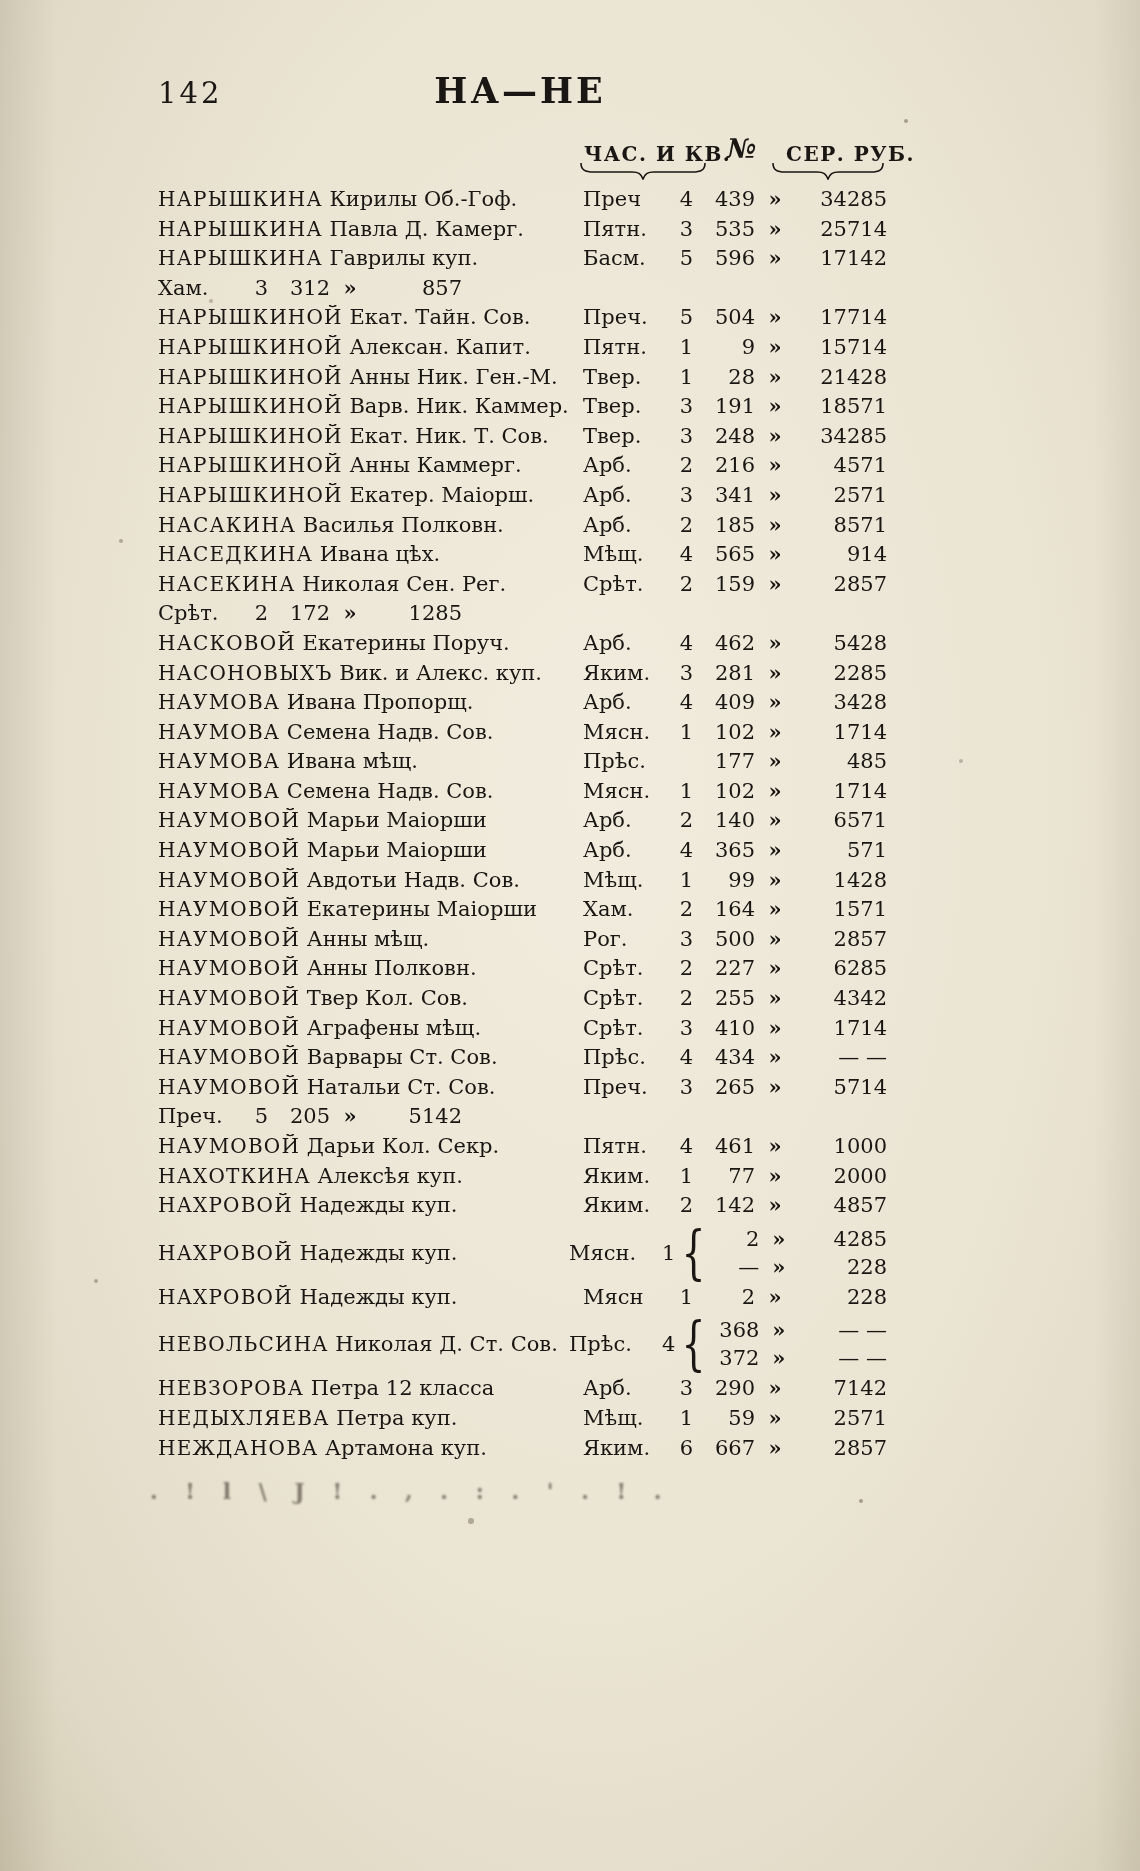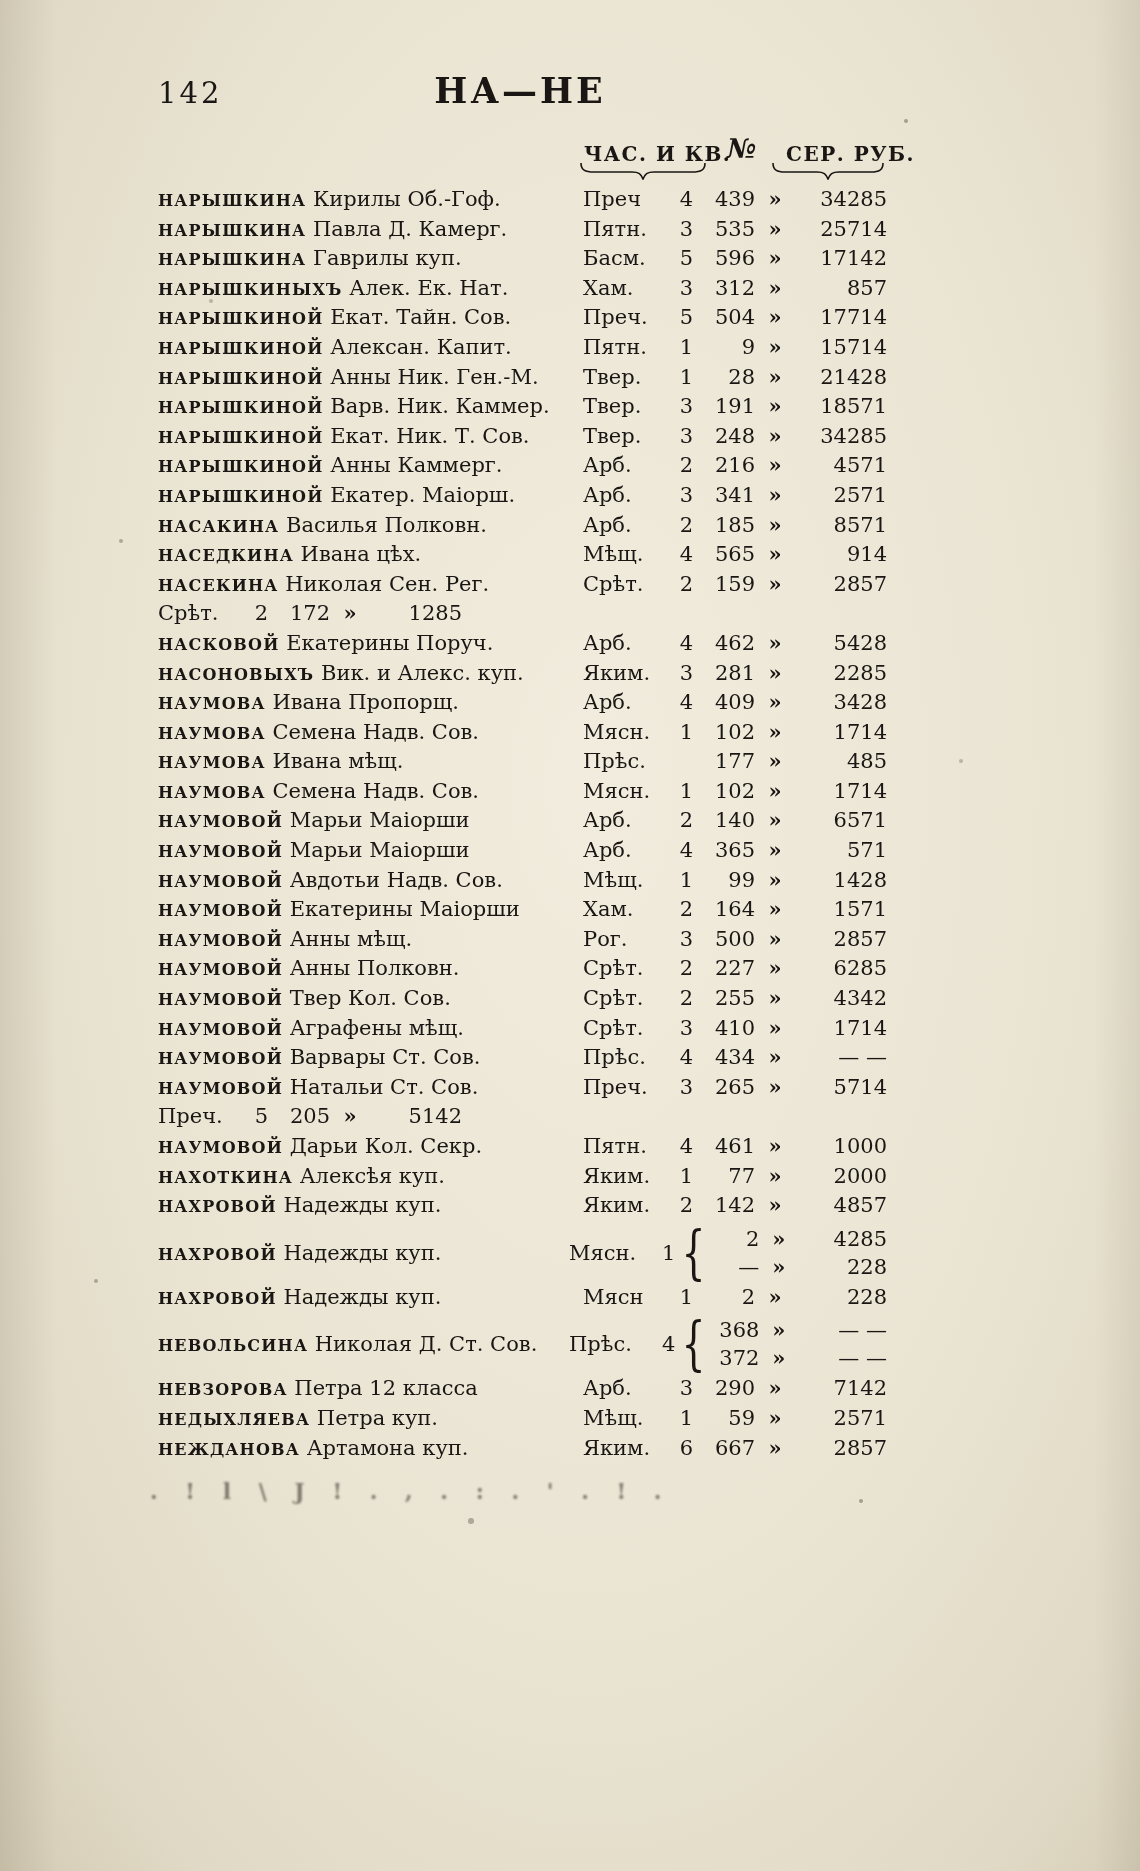--- a/index.html
+++ b/index.html
@@ -21,21 +21,21 @@
   .ch-pq{left:584px;top:142px;}
   .ch-no{left:727px;top:133px;font-size:27px;font-style:italic;font-weight:bold;letter-spacing:0;}
   .ch-rub{left:786px;top:142px;}
   .ubrace{position:absolute;}
   .ub1{left:580px;top:162px;}
   .ub2{left:772px;top:162px;}
   .rows{position:absolute;left:158px;top:186px;width:729px;}
   .row{display:flex;align-items:baseline;height:29.6px;font-size:21px;white-space:nowrap;}
   .row.double{height:62px;align-items:center;}
   .c-name{width:425px;overflow:hidden;}
-  .nm{font-weight:bold;font-size:16px;letter-spacing:1.2px;}
+  .nm{font-weight:normal;font-size:20px;letter-spacing:1.2px;}
   .ds{font-size:21px;}
   .c-dist{width:88px;}
   .c-qtr{width:22px;text-align:right;}
   .c-num{width:62px;text-align:right;}
   .c-sep{width:40px;text-align:center;font-weight:bold;}
   .c-rub{width:92px;text-align:right;}
   .bracebox{width:84px;display:flex;align-items:center;}
   .brace{font-size:58px;font-weight:400;line-height:1;transform:scaleX(0.65);display:inline-block;}
   .stack{display:flex;flex-direction:column;justify-content:center;}
   .stack .ln{line-height:28px;height:28px;}
@@ -93,21 +93,20 @@
       </div>
       <div class="row">
         <div class="c-name"><span class="nm">НАРЫШКИНА</span><span class="ds"> Гаврилы куп.</span></div>
         <div class="c-dist">Басм.</div>
         <div class="c-qtr">5</div>
         <div class="c-num">596</div>
         <div class="c-sep">»</div>
         <div class="c-rub">17142</div>
       </div>
       <div class="row">
-        <div class="c-name"><span class="nm">НАРЫШКИНЫХЪ</span><span class="ds"> Алек. Ек. Нат.</span></div>
         <div class="c-dist">Хам.</div>
         <div class="c-qtr">3</div>
         <div class="c-num">312</div>
         <div class="c-sep">»</div>
         <div class="c-rub">857</div>
       </div>
       <div class="row">
         <div class="c-name"><span class="nm">НАРЫШКИНОЙ</span><span class="ds"> Екат. Тайн. Сов.</span></div>
         <div class="c-dist">Преч.</div>
         <div class="c-qtr">5</div>

